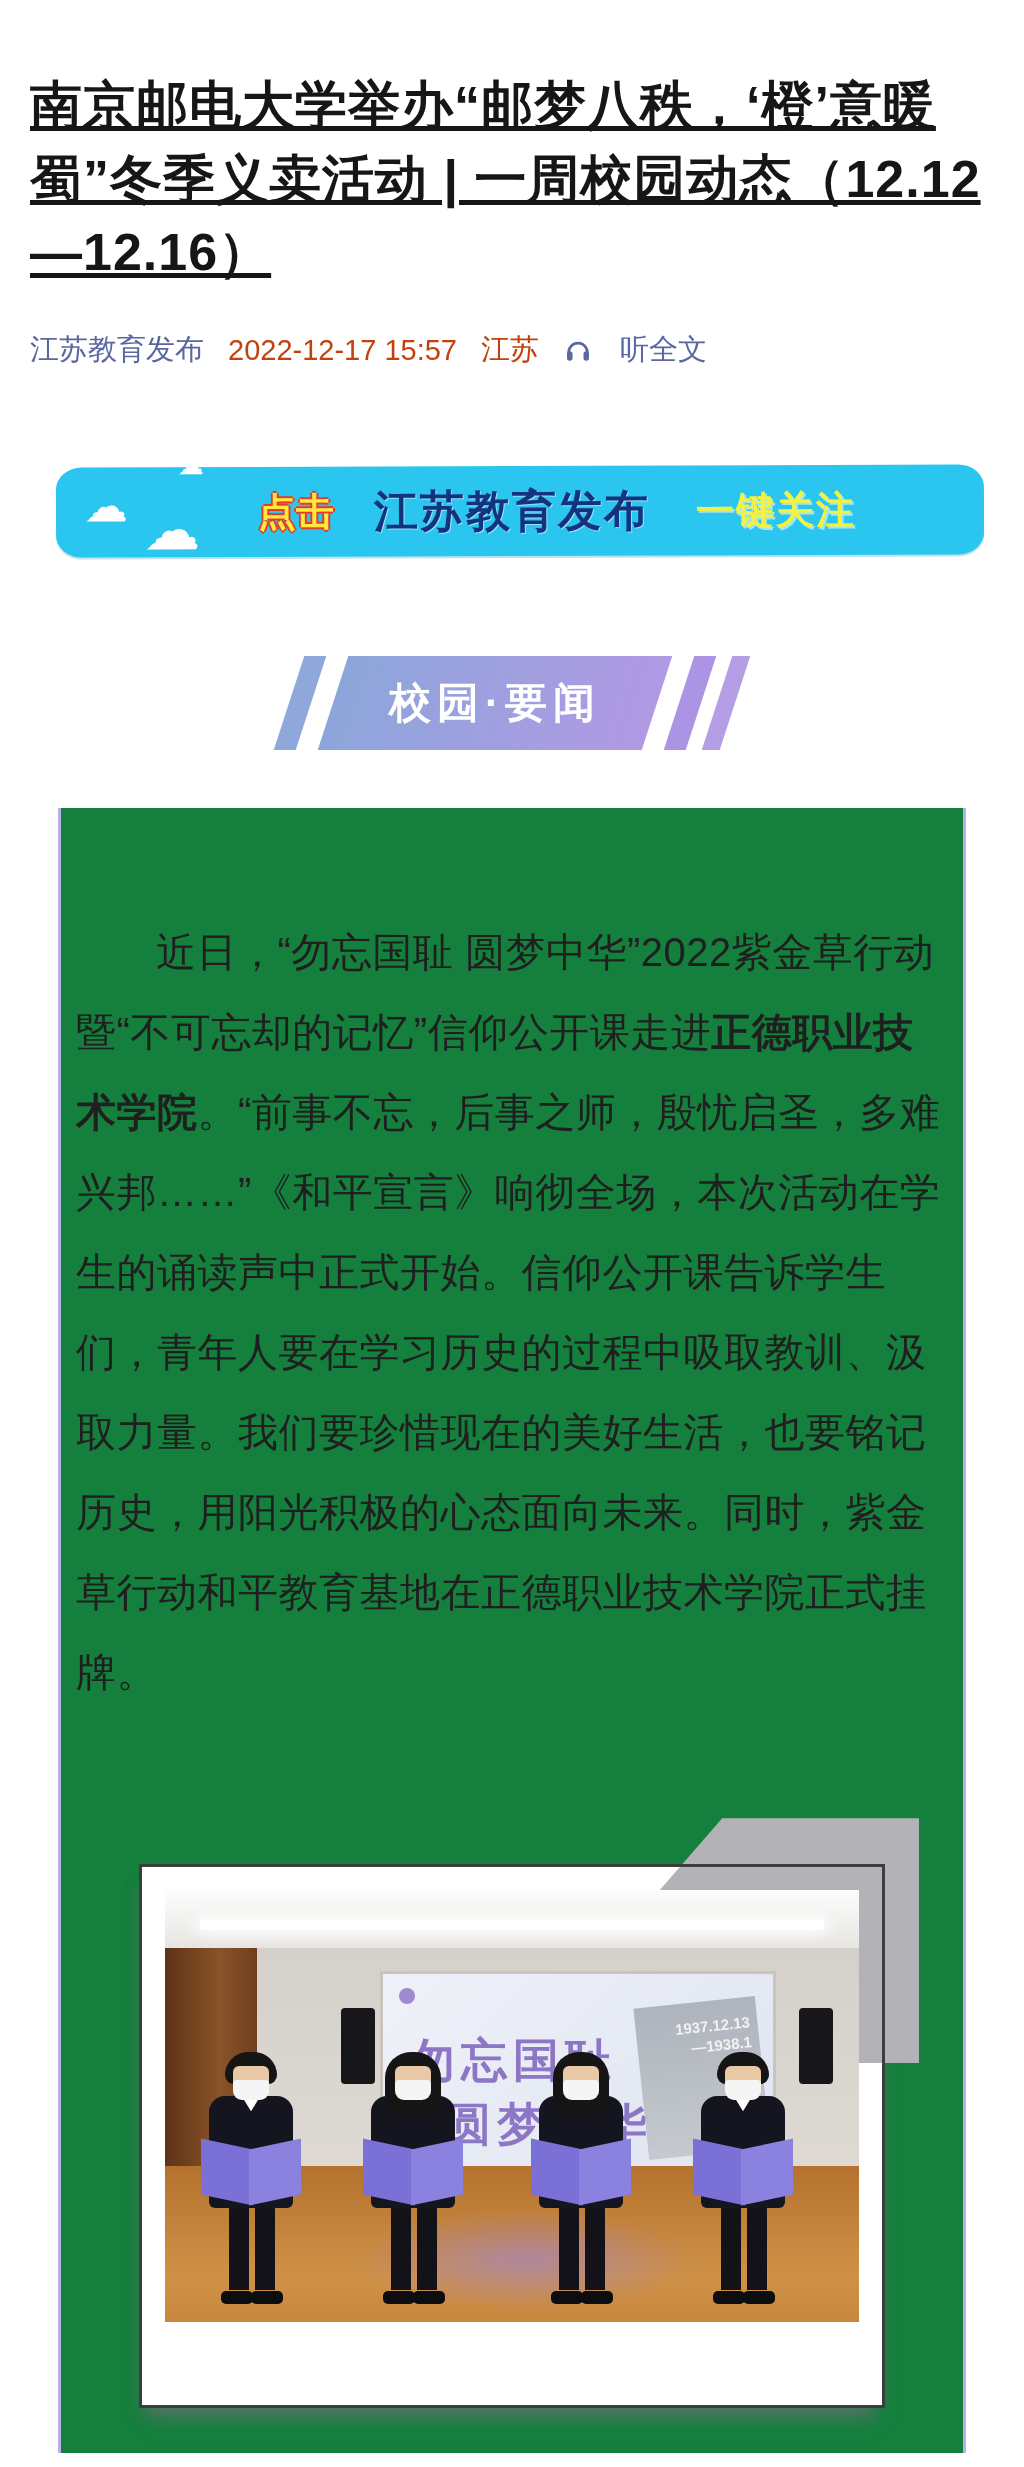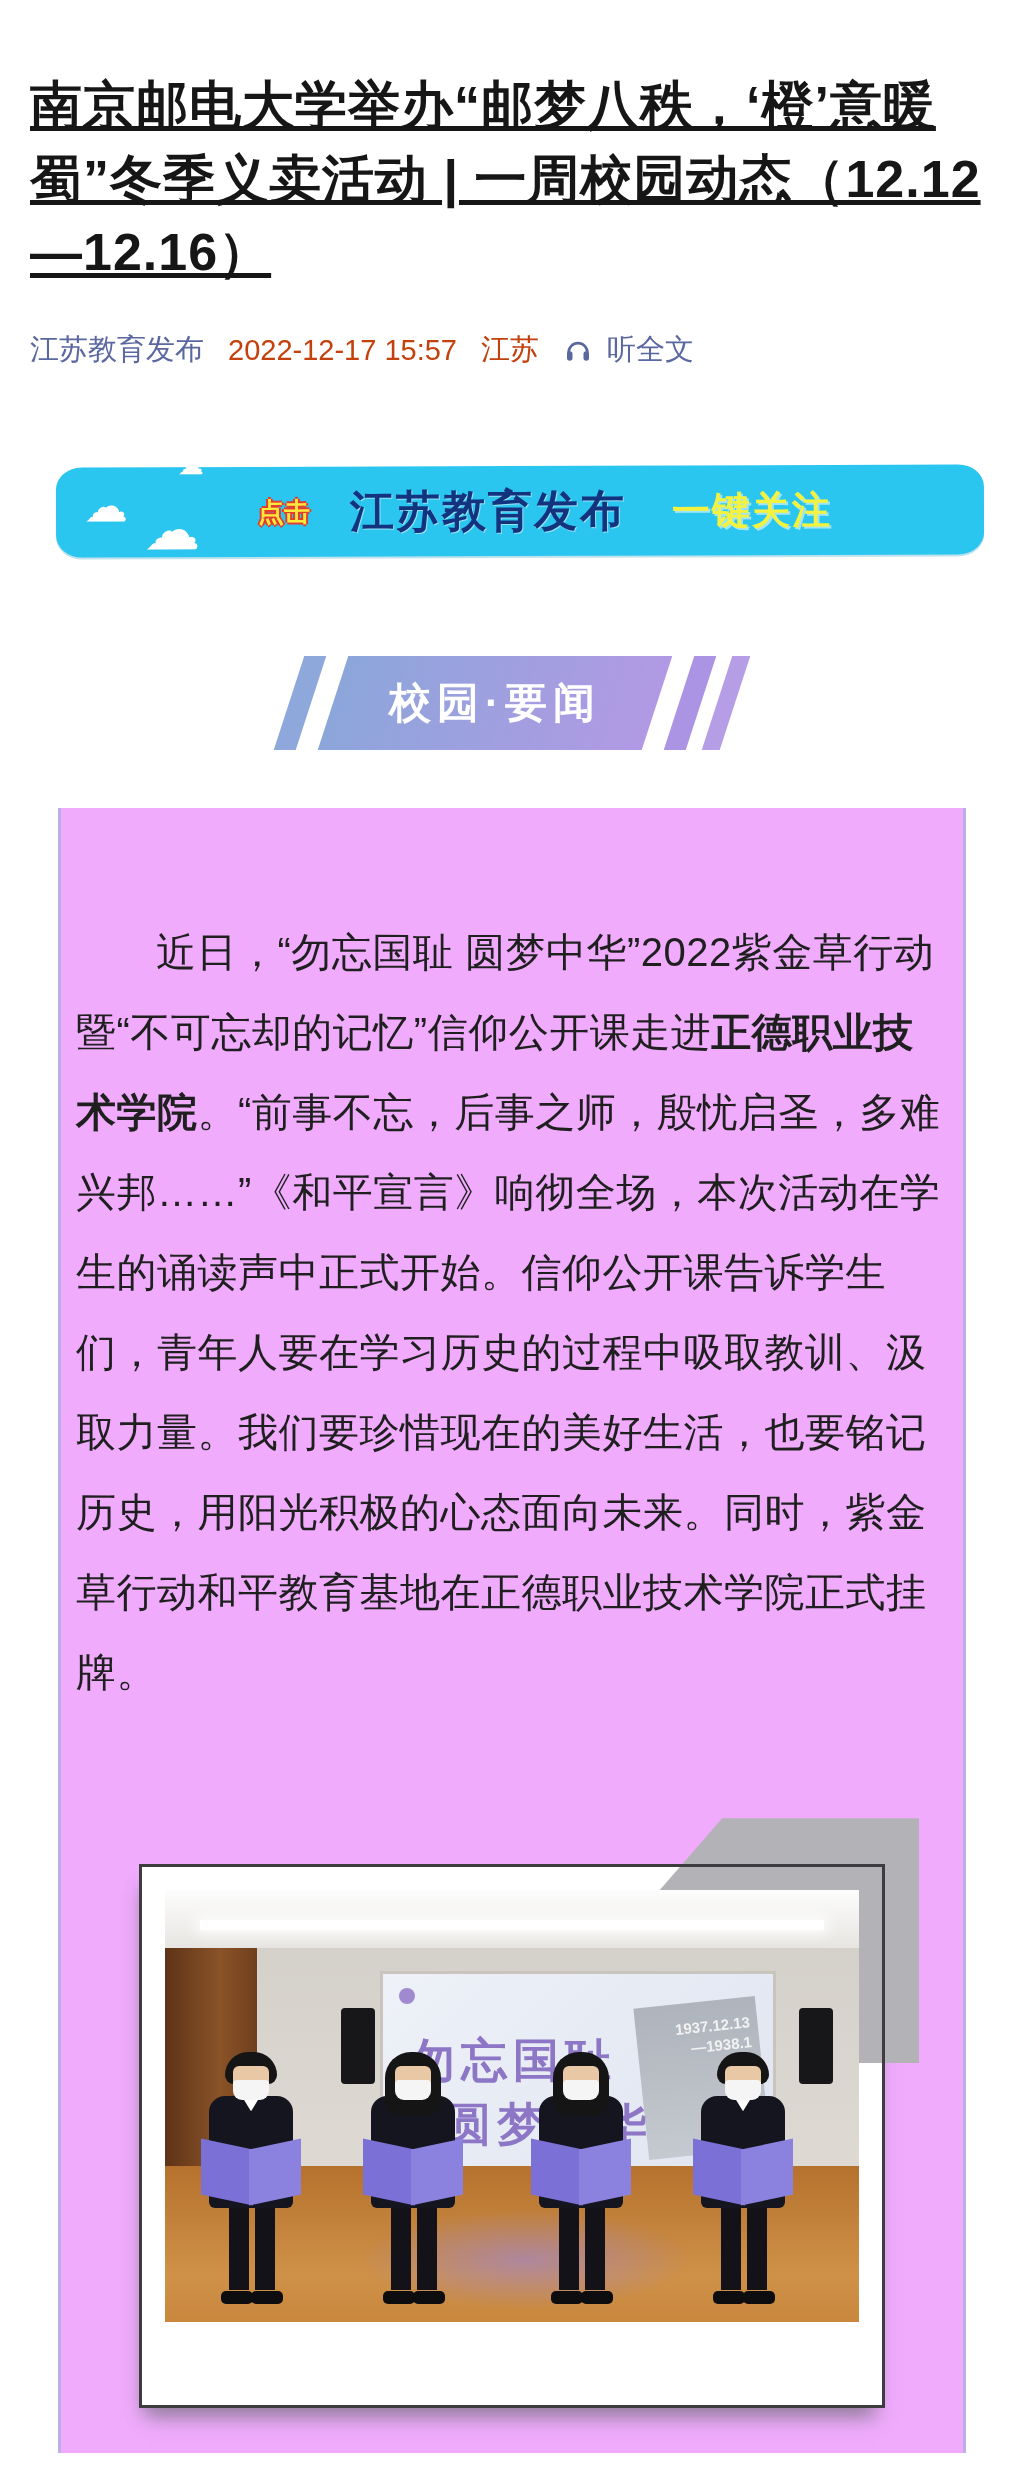--- a/index.html
+++ b/index.html
@@ -11,57 +11,57 @@
   .title{
     padding:34px 34px 0 30px;font-size:52px;font-weight:bold;color:#161616;
     line-height:1.42;letter-spacing:1px;text-decoration:underline;
   }
   
   .byline{
     display:flex;align-items:center;gap:24px;margin:40px 30px 0;font-size:29px;white-space:nowrap;
   }
   .source{color:#5b68a0;}
   .time,.region{color:#c2410c;}
-  .listen{color:#5b68a0;display:flex;align-items:center;gap:14px;cursor:pointer;}
+  .listen{color:#5b68a0;display:flex;align-items:center;gap:27px;cursor:pointer;}
   .listen svg{display:block;}
   
   .banner-wrap{position:relative;margin:96px 40px 0 56px;height:90px;}
   .banner{
     position:absolute;inset:0;background:#2ac6f0;border-radius:26px/22px;
     display:flex;align-items:center;padding:0 26px;transform:rotate(-0.2deg);
     box-shadow:0 2px 0 rgba(0,140,180,0.25);
   }
   .official{font-size:37px;font-weight:bold;color:#f6ef39;
     text-shadow:2px 2px 0 rgba(255,255,255,0.85);letter-spacing:1px;}
   .clouds{position:relative;width:150px;height:88px;flex:0 0 auto;}
   .cloud{position:absolute;color:#ffffff;line-height:1;}
   .cloud.c1{left:2px;top:16px;font-size:44px;}
   .cloud.c2{left:62px;top:34px;font-size:56px;}
   .cloud.c3{left:96px;top:-16px;font-size:26px;}
-  .click{font-size:26px;font-weight:bold;color:#ffe93d;margin-left:26px;
+  .click{font-size:38px;font-weight:bold;color:#ffe93d;margin-left:26px;
     text-shadow:-2px 0 0 #e23d2d,2px 0 0 #e23d2d,0 -2px 0 #e23d2d,0 2px 0 #e23d2d;}
   .account{font-size:44px;font-weight:900;color:#14337f;margin-left:40px;letter-spacing:2px;
     text-shadow:1px 1px 0 rgba(255,255,255,0.5);}
   .follow{font-size:38px;font-weight:bold;color:#f2f23f;margin-left:46px;letter-spacing:2px;
     text-shadow:2px 2px 0 rgba(255,255,255,0.55);}
   
   .badge-row{margin-top:100px;display:flex;justify-content:center;align-items:stretch;height:94px;}
   .stripe{transform:skewX(-18deg);flex:0 0 auto;}
   .stripe.l1{width:22px;background:#8ea8db;margin-right:22px;}
   .stripe.r1{width:22px;background:#ab94e3;margin-left:22px;}
   .stripe.r2{width:18px;background:#b69ee6;margin-left:16px;}
   .badge{
     transform:skewX(-18deg);background:linear-gradient(90deg,#8ca6da,#b199e4);
     padding:0 56px;display:flex;align-items:center;
   }
   .badge-label{transform:skewX(18deg);color:#ffffff;font-size:42px;font-weight:bold;letter-spacing:6px;}
   
   .content-card{
     margin:58px 58px 0;border-left:3px solid #b9b0ea;border-right:3px solid #b9b0ea;
-    padding:64px 15px 0;min-height:1645px;box-sizing:border-box;background:#f0abfc;
+    padding:64px 15px 0;min-height:1645px;box-sizing:border-box;background:#15803d;
   }
   .para{font-size:40px;line-height:80px;color:#1f1f1f;text-indent:2em;letter-spacing:0.5px;}
   .para .b{font-weight:bold;}
   
   .photo-card{
     width:746px;margin:152px auto 0;position:relative;background:#ffffff;
     padding:26px 26px 86px;box-sizing:border-box;
     box-shadow:0 18px 18px -8px rgba(110,110,122,0.55),-8px 14px 16px -10px rgba(110,110,122,0.4);
   }
   .gray-accent{

